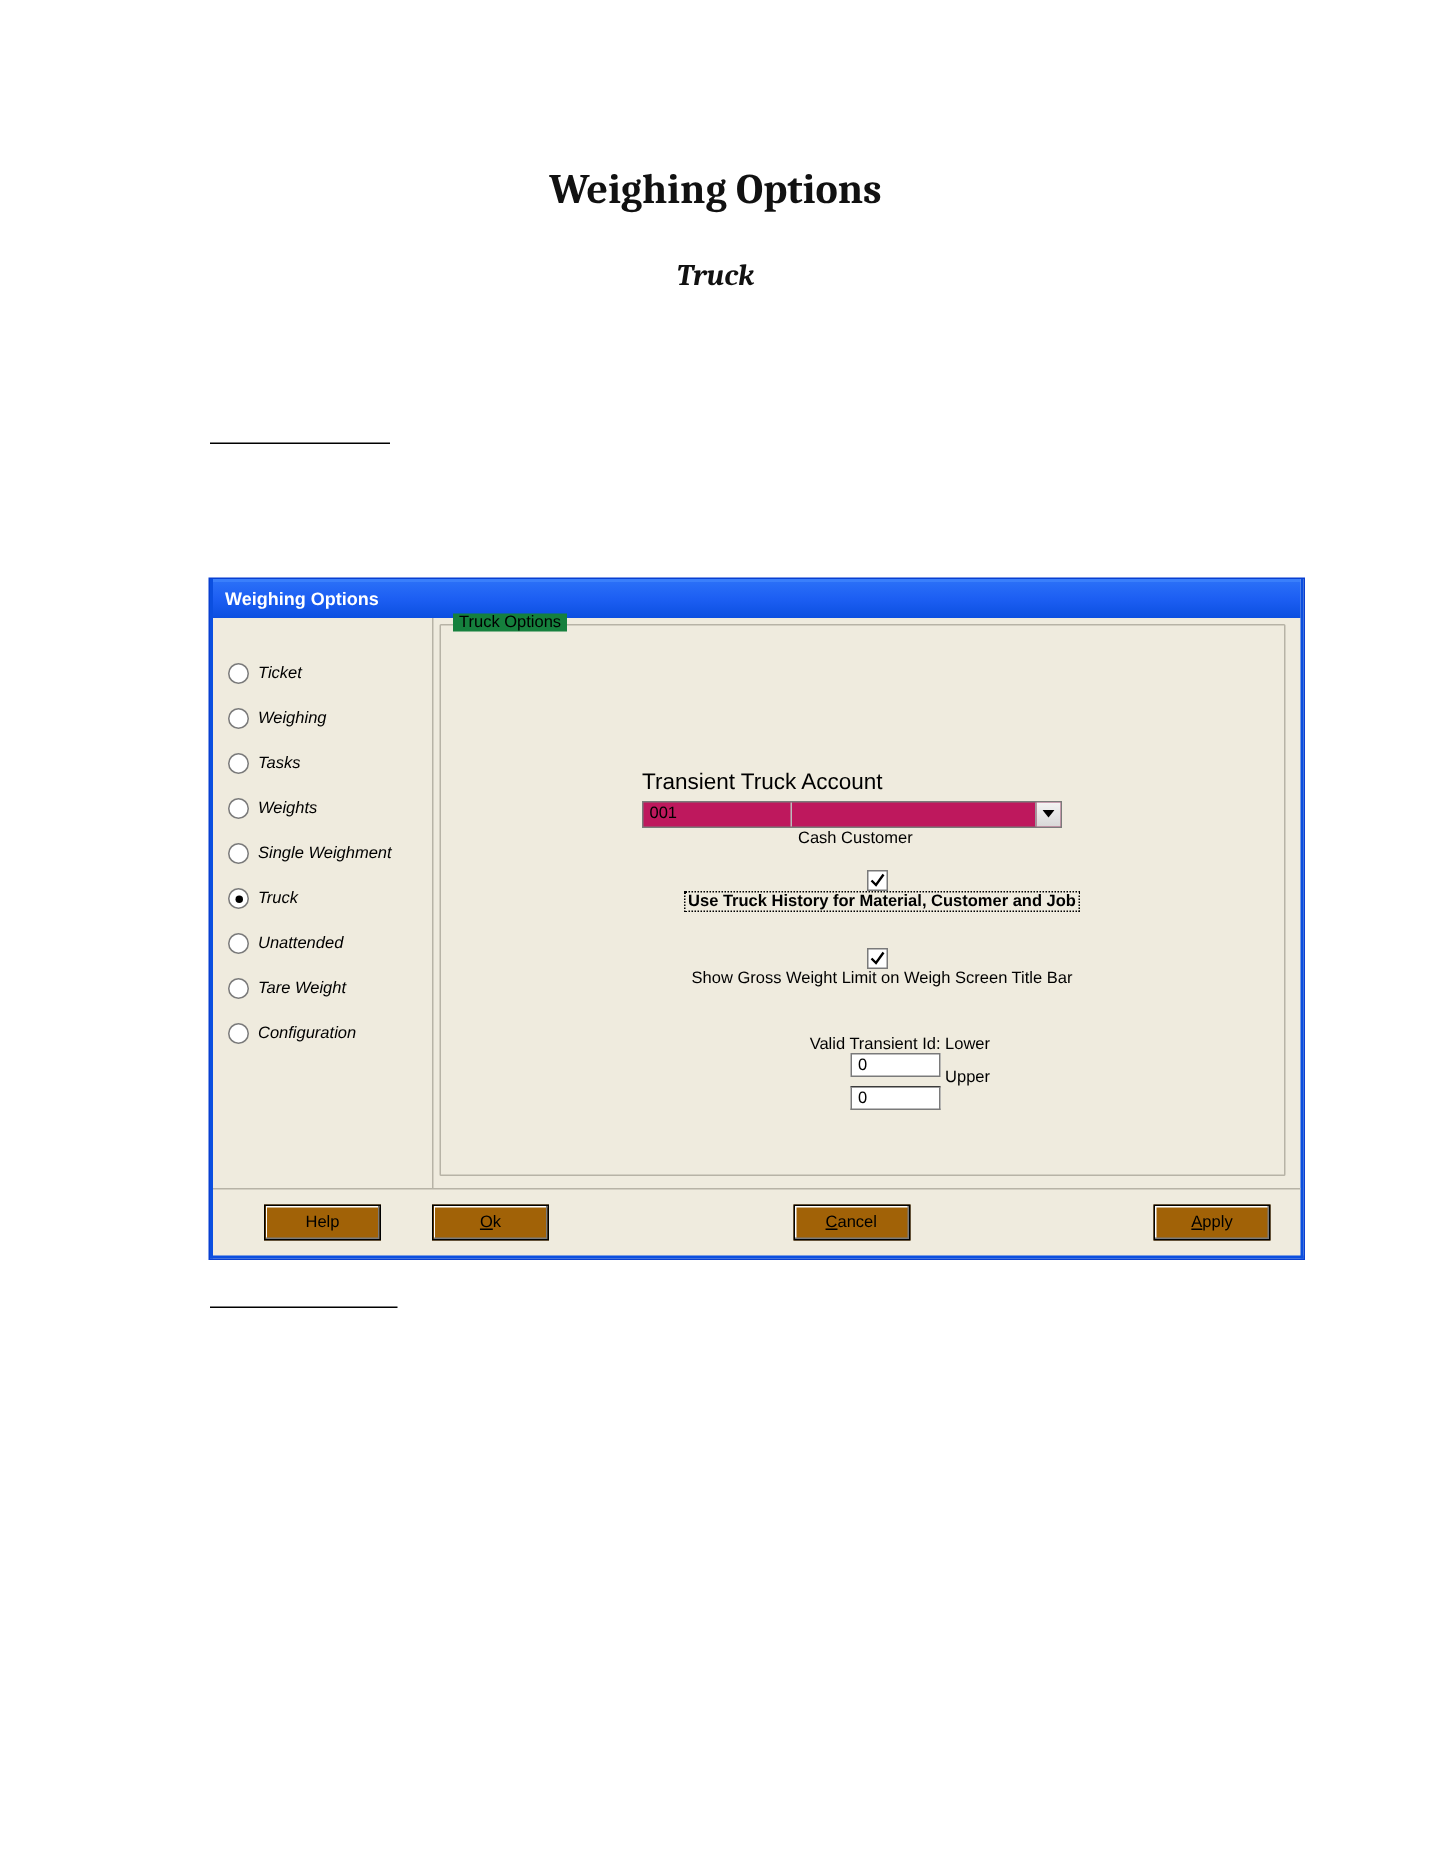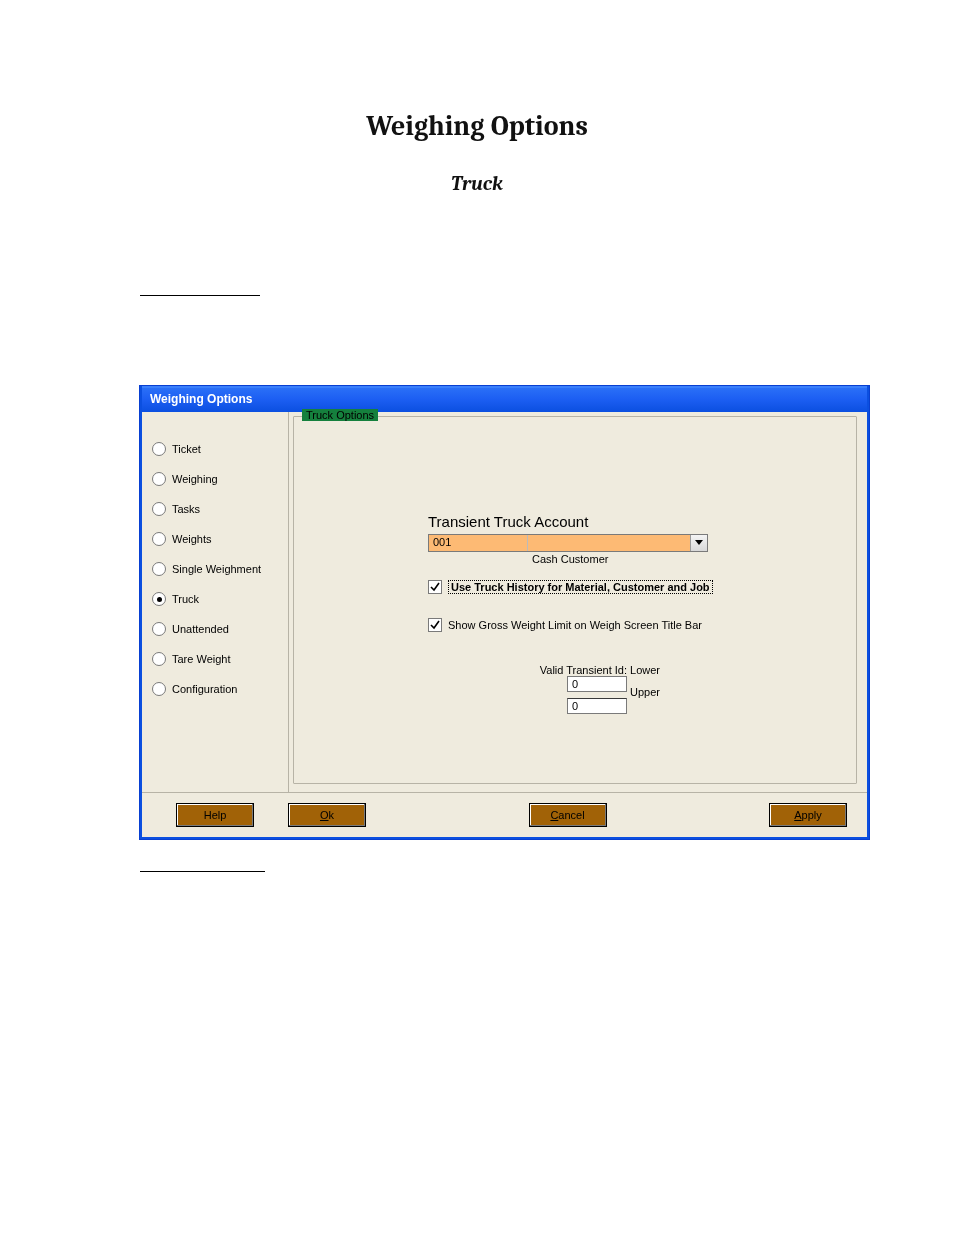--- a/index.html
+++ b/index.html
@@ -67,20 +67,21 @@
   .sidebar {
     width: 130px;
     border-right: 1px solid #b7b3a6;
     padding: 22px 6px 6px 10px;
   }
   .radio-row {
     display: flex;
     align-items: center;
     height: 30px;
     cursor: default;
+    font-style: italic;
   }
   .radio {
     width: 12px; height: 12px;
     border: 1px solid #7a7a7a;
     border-radius: 50%;
     margin-right: 6px;
     background: #fff;
     display: inline-flex;
     align-items: center;
     justify-content: center;
@@ -120,21 +121,21 @@
     width: 320px;
   }
   .form-label {
     font-size: 15px;
     margin-bottom: 4px;
   }
   .combo {
     display: flex;
     width: 280px;
     border: 1px solid #7a7a7a;
-    background: #fdba74;
+    background: #be185d;
     height: 18px;
     box-sizing: border-box;
   }
   .combo-left {
     width: 90px;
     padding: 1px 4px;
     font-size: 11px;
     border-right: 1px solid #bbb;
   }
   .combo-right {
@@ -150,20 +151,21 @@
     align-items: center;
     justify-content: center;
   }
   .combo-btn svg { width: 8px; height: 6px; }
 
   .check-row {
     display: flex;
     align-items: center;
     margin-top: 4px;
     font-size: 11px;
+    flex-direction: column;
   }
   .check {
     width: 12px; height: 12px;
     border: 1px solid #7a7a7a;
     background: #fff;
     margin-right: 6px;
     display: inline-flex;
     align-items: center;
     justify-content: center;
   }

